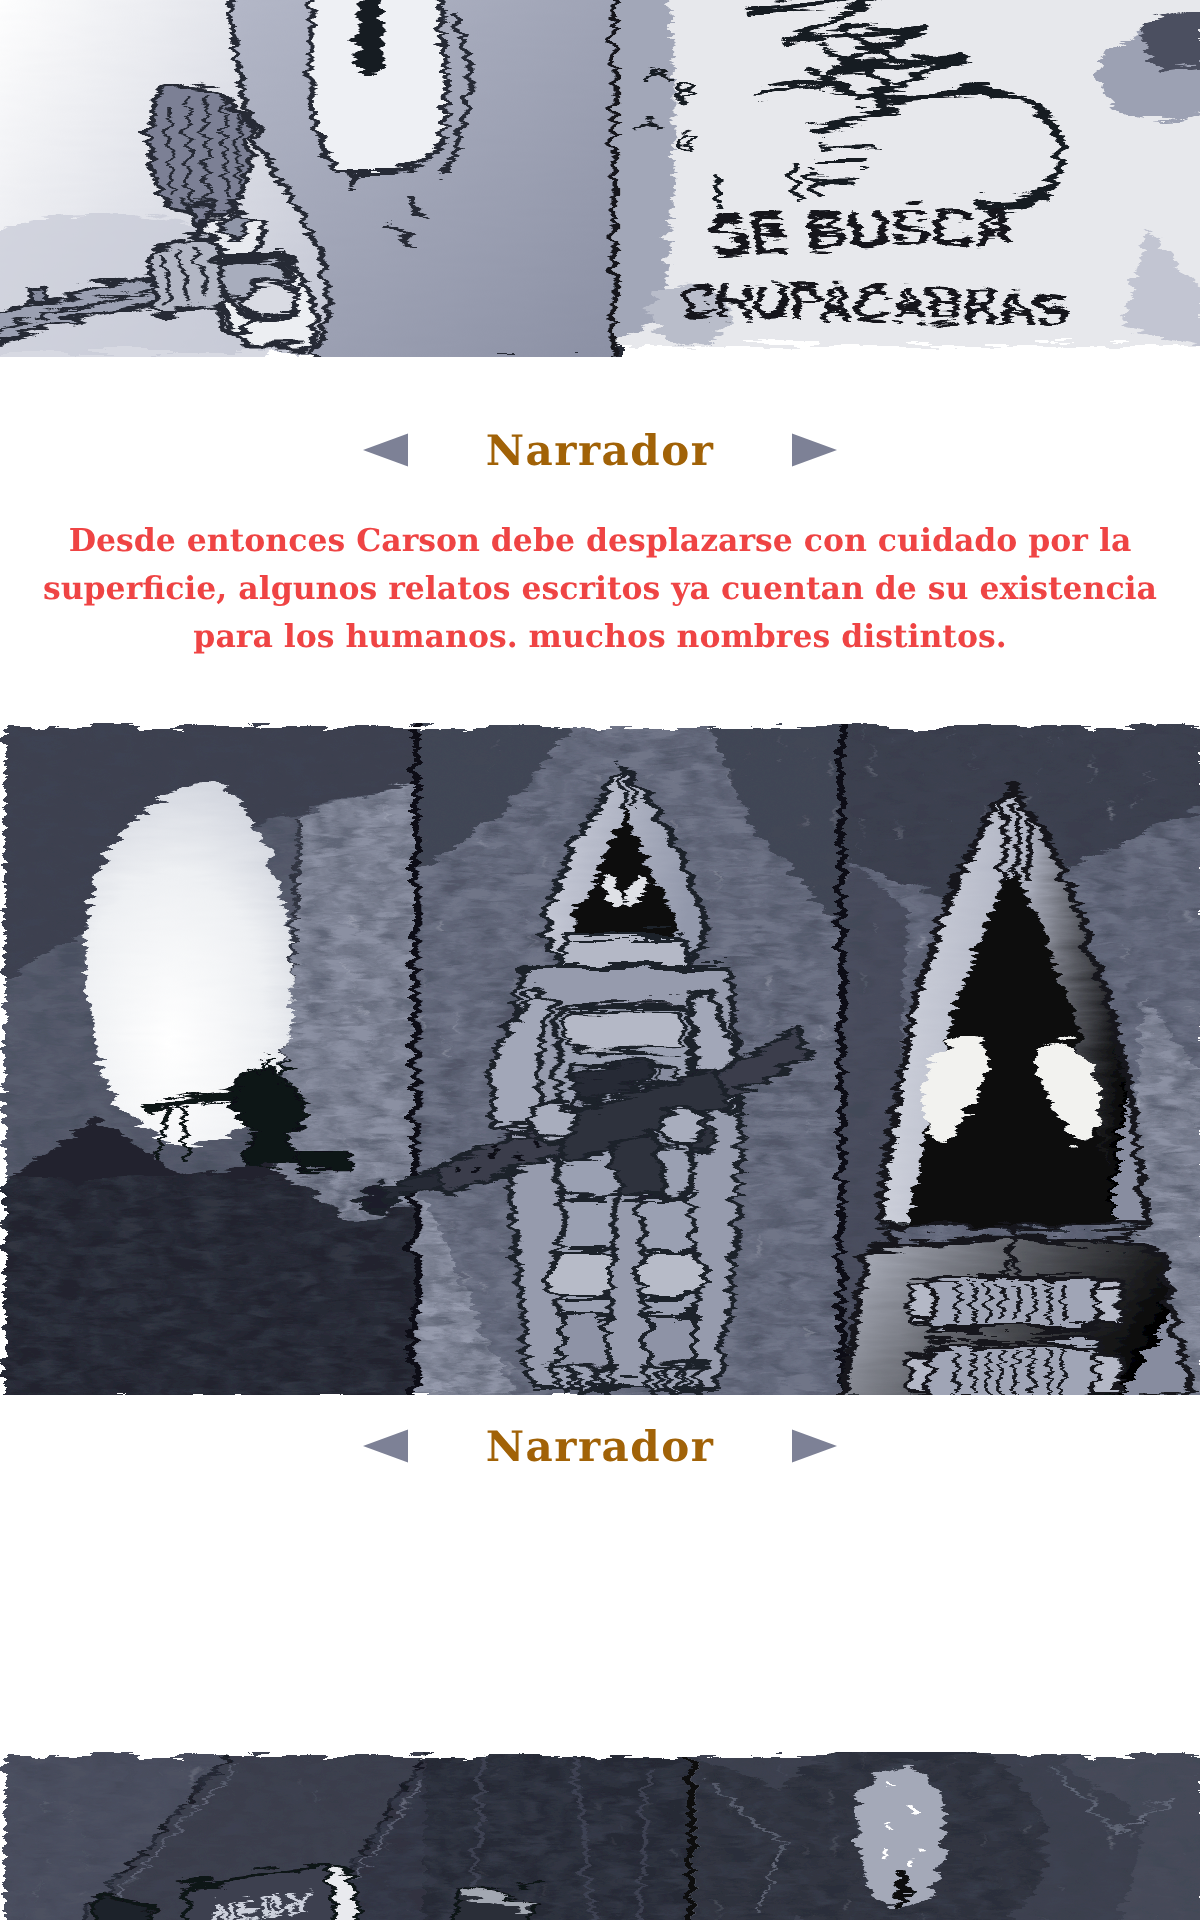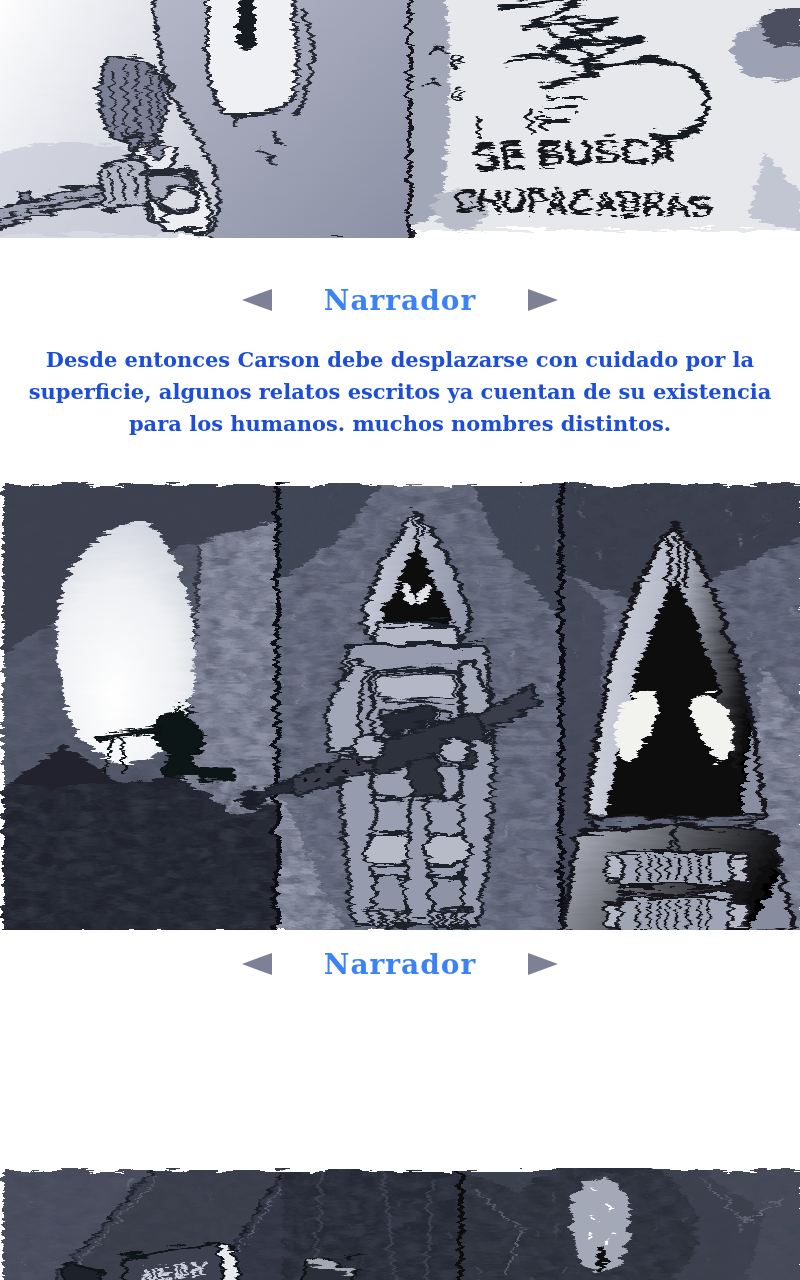--- a/index.html
+++ b/index.html
@@ -17,29 +17,29 @@
 
   .narr { position:absolute; left:0; width:800px; text-align:center; }
   #narr1 { top:282px; }
   #narr2 { top:946px; }
   .narr-head {
     display:flex; justify-content:center; align-items:center; gap:52px;
     height:36px;
   }
   .narr-title {
     font-size:28px; font-weight:bold; letter-spacing:1px;
-    color:#3b82f6; font-family:"DejaVu Serif", serif;
+    color:#a16207; font-family:"DejaVu Serif", serif;
   }
   .tri { width:0; height:0; border-style:solid; cursor:pointer; display:inline-block; }
   .tri-left  { border-width:11px 30px 11px 0; border-color:transparent #7d8196 transparent transparent; }
   .tri-right { border-width:11px 0 11px 30px; border-color:transparent transparent transparent #7d8196; }
   .narr-text {
     margin-top:26px;
     font-size:21px; font-weight:bold; line-height:32px;
-    color:#1d4ed8; white-space:pre-line;
+    color:#ef4444; white-space:pre-line;
   }
 </style>
 </head>
 <body>
 
 <svg width="0" height="0" style="position:absolute" aria-hidden="true">
   <defs>
     <filter id="torn" x="-4%" y="-7%" width="108%" height="114%">
       <feTurbulence type="turbulence" baseFrequency="0.02 0.13" numOctaves="4" seed="6" result="n"></feTurbulence>
       <feDisplacementMap in="SourceGraphic" in2="n" scale="13" xChannelSelector="R" yChannelSelector="G"></feDisplacementMap>

